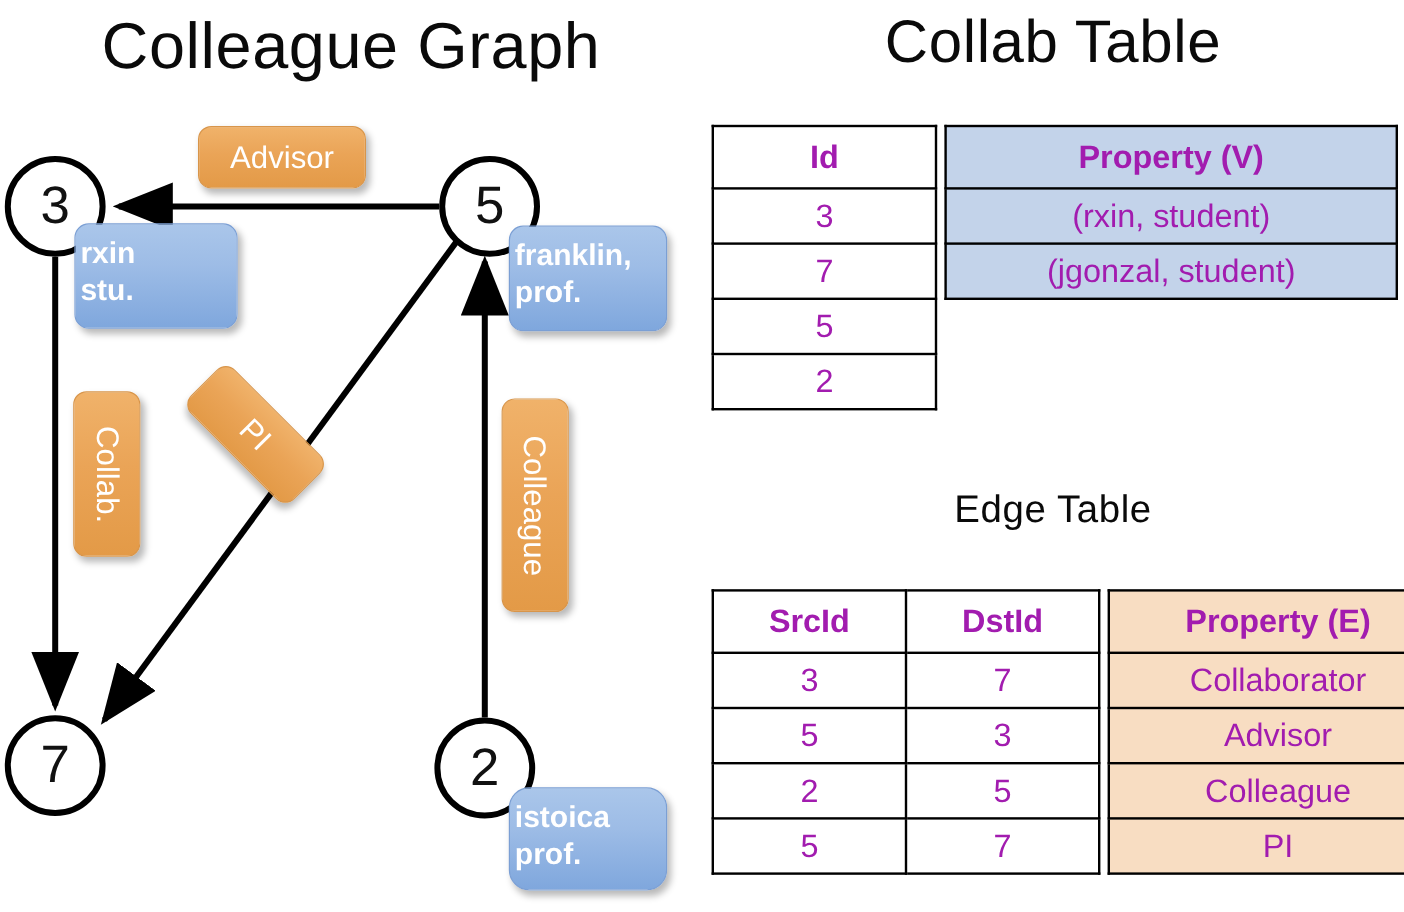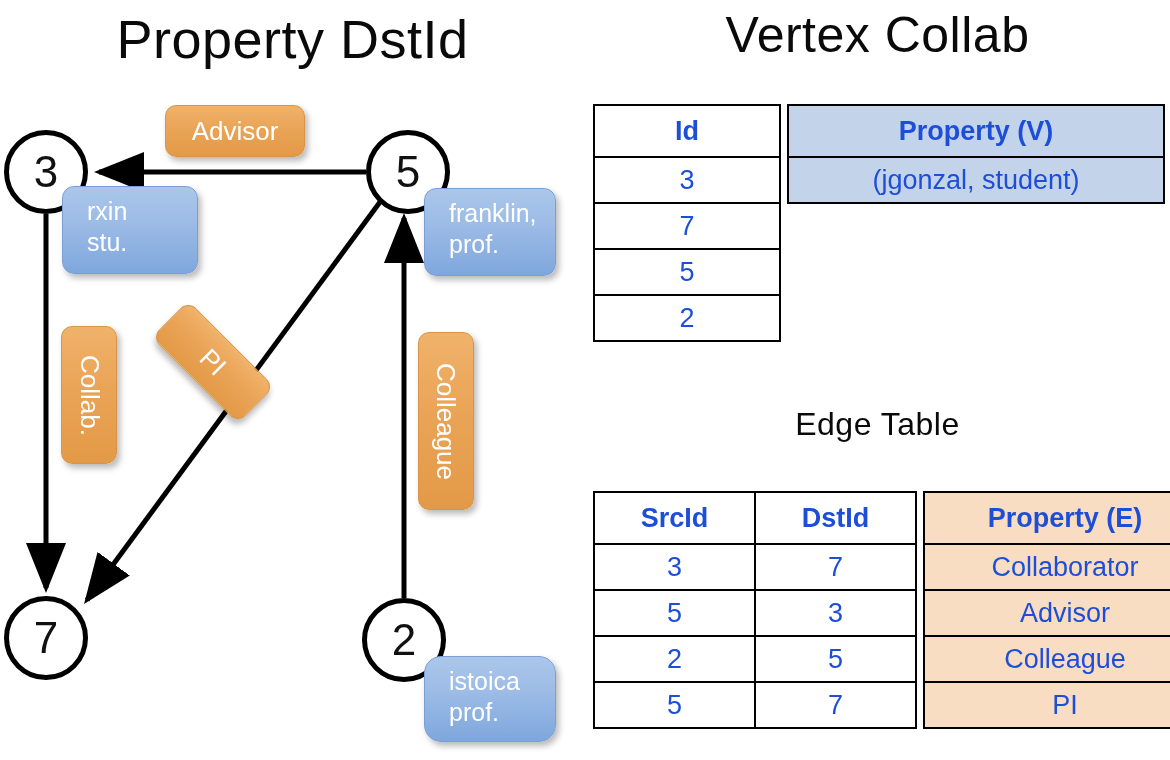--- a/index.html
+++ b/index.html
@@ -79,22 +79,22 @@
   
   .vbox {
     position: absolute;
     border-radius: 12px;
     background: linear-gradient(to bottom, #aac6ea 0%, #9dbce6 40%, #7fa7dd 100%);
     border: 1px solid #7b9fd4;
     box-shadow: 3px 4px 6px rgba(0,0,0,0.28);
     color: #ffffff;
     font-size: 25px;
     line-height: 31px;
-    font-weight: 400;
-    padding: 9px 24px;
+    font-weight: 700;
+    padding: 9px 4px;
     box-sizing: border-box;
     z-index: 8;
   }
 
   
   .ebox {
     position: absolute;
     border-radius: 11px;
     background: linear-gradient(to bottom, #f0b26a 0%, #eaa457 45%, #e39a47 100%);
     border: 1px solid #d8954a;
@@ -123,21 +123,21 @@
     position: absolute;
     border-collapse: collapse;
     font-family: "Liberation Sans", sans-serif;
     font-weight: 300;
   }
   .tbl td, .tbl th {
     border: 2px solid #000;
     text-align: center;
     font-weight: 300;
     font-size: 27px;
-    color: #1d4ed8;
+    color: #a21caf;
     padding: 0;
     height: 46px;
     box-sizing: border-box;
   }
   .tbl th {
     font-weight: bold;
     font-size: 27px;
     height: 52px;
   }
   .fill-blue { background: #c3d3ea; }
@@ -148,23 +148,23 @@
   #vertex-prop-table { left: 787px; top: 104px; width: 378px; }
 
   
   #edge-src-table { left: 593px; top: 491px; width: 324px; }
   #edge-prop-table { left: 923px; top: 491px; width: 284px; }
   #edge-src-table td, #edge-src-table th { width: 50%; }
 </style>
 </head>
 <body>
 
-<div class="panel-title" id="title-property-graph">Property DstId</div>
-
-<div class="panel-title" id="title-vertex-table">Vertex Collab</div>
+<div class="panel-title" id="title-property-graph">Colleague Graph</div>
+
+<div class="panel-title" id="title-vertex-table">Collab Table</div>
 
 <div class="panel-title" id="title-edge-table">Edge Table</div>
 
 <div id="graph-canvas">
 
   <svg id="graph-edges" viewBox="0 0 585 760">
     <defs>
       <marker id="arrowhead" markerWidth="10" markerHeight="8" refX="9" refY="4" orient="auto" markerUnits="strokeWidth">
         <path d="M0,0 L10,4 L0,8 Z" fill="#000"></path>
       </marker>
@@ -248,20 +248,23 @@
 </table>
 
 <table class="tbl" id="vertex-prop-table">
   <thead>
     <tr>
       <th class="fill-blue">Property (V)</th>
     </tr>
   </thead>
   <tbody>
     <tr>
+      <td class="fill-blue">(rxin, student)</td>
+    </tr>
+    <tr>
       <td class="fill-blue">(jgonzal, student)</td>
     </tr>
   </tbody>
 </table>
 
 <table class="tbl" id="edge-src-table">
   <thead>
     <tr>
       <th>SrcId</th>
       <th>DstId</th>

